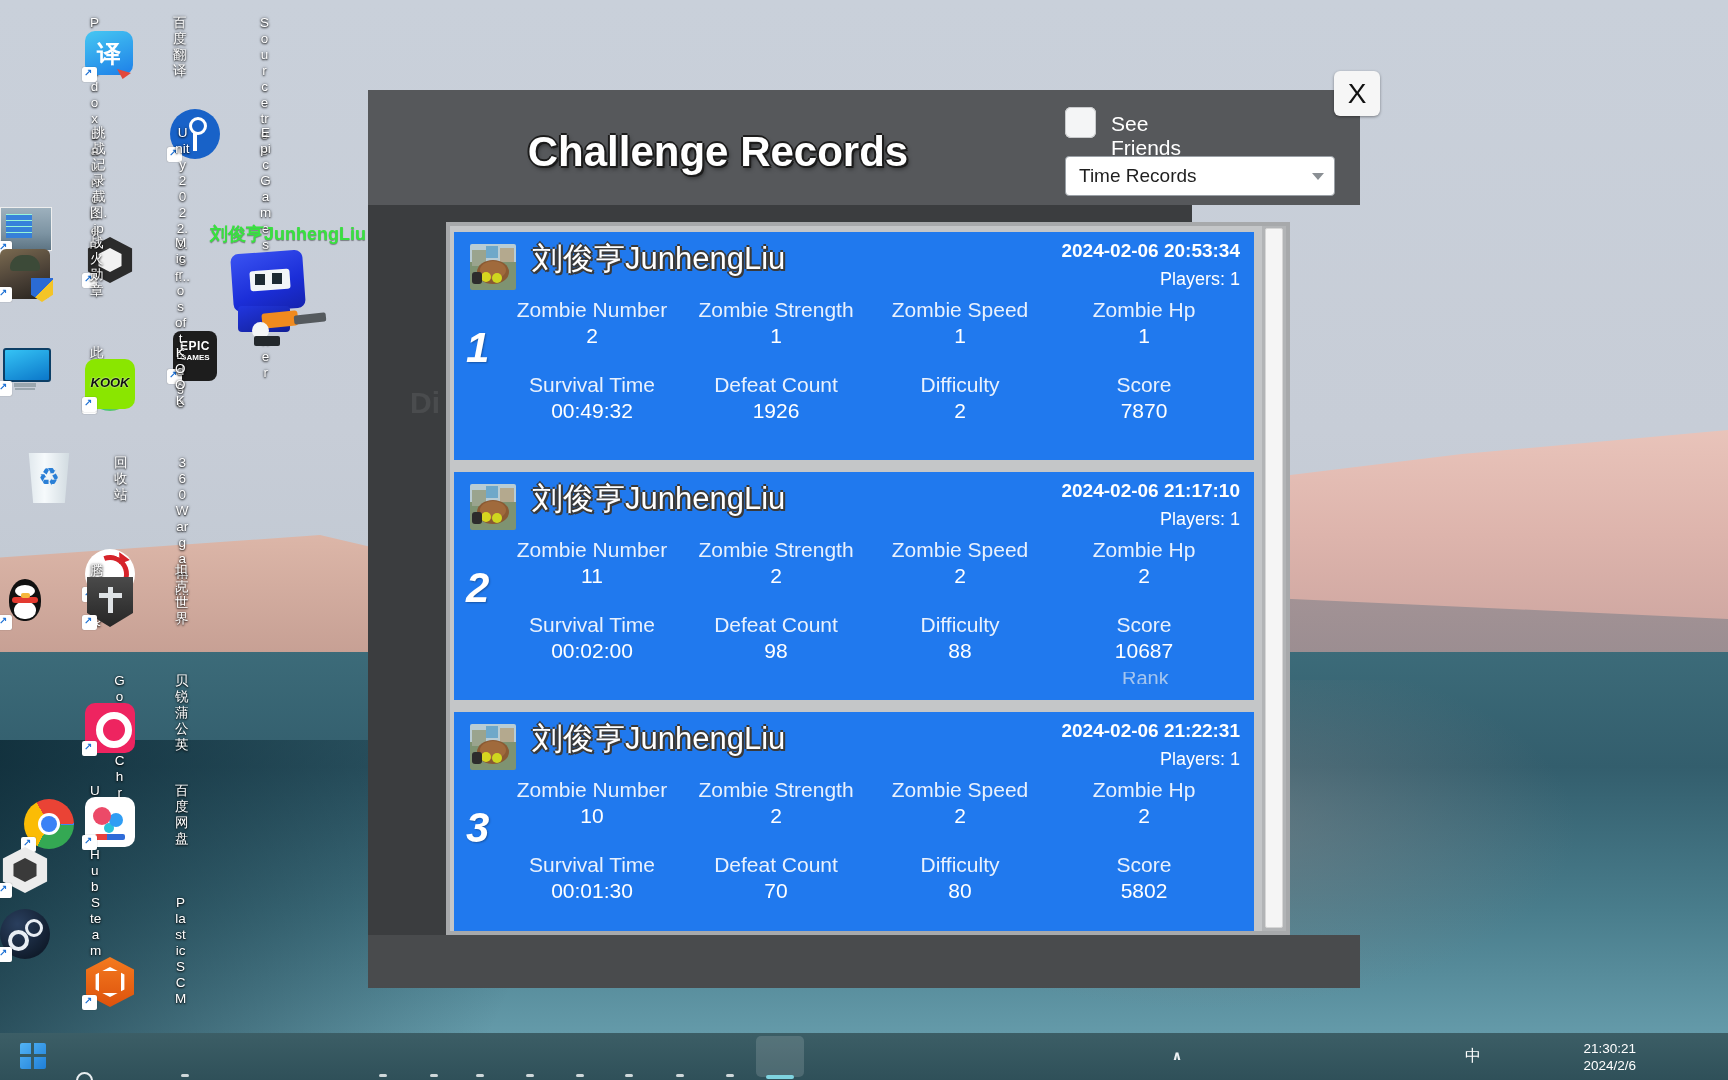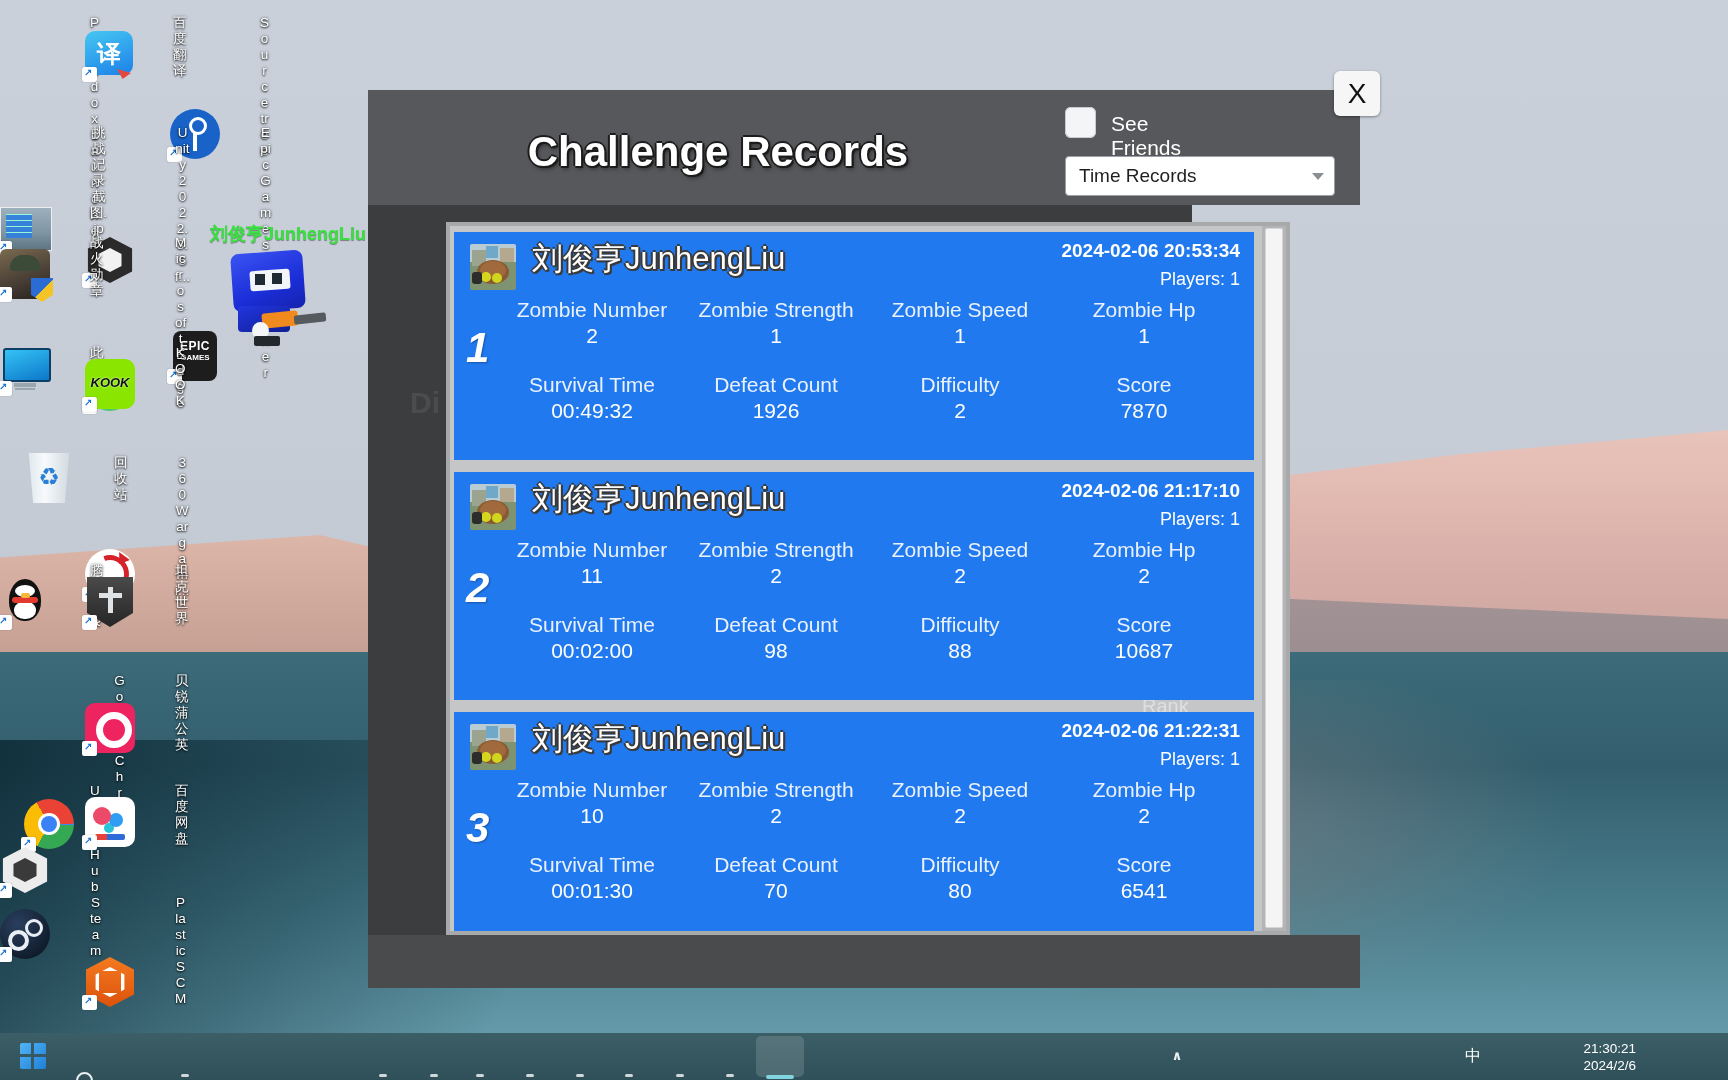--- a/index.html
+++ b/index.html
@@ -451,21 +451,21 @@
               <div class="sl">Difficulty</div>
               <div class="sv">88</div>
             </div>
           <div class="stat">
               <div class="sl">Score</div>
               <div class="sv">10687</div>
             </div>
         </div>
       </div>
 
-      <div class="gap-ghost" style="top:474px;margin-left:20px;">
+      <div class="gap-ghost" style="top:446px;">
         <span>Rank</span>
       </div>
 
       <div class="card" style="top:486px;">
         <div class="avatar">
           <svg width="46" height="46" viewBox="0 0 46 46">
               <rect width="46" height="20" fill="#b9ccd4"></rect>
               <rect y="18" width="46" height="28" fill="#7e9372"></rect>
               <rect x="2" y="6" width="14" height="16" fill="#9aa48e"></rect>
               <rect x="30" y="4" width="14" height="14" fill="#b4a98e"></rect>
@@ -505,21 +505,21 @@
           <div class="stat">
               <div class="sl">Defeat Count</div>
               <div class="sv">70</div>
             </div>
           <div class="stat">
               <div class="sl">Difficulty</div>
               <div class="sv">80</div>
             </div>
           <div class="stat">
               <div class="sl">Score</div>
-              <div class="sv">6541</div>
+              <div class="sv">5802</div>
             </div>
         </div>
       </div>
 
       <div class="scroll-track">
         <div class="scroll-thumb"></div>
       </div>
     </div>
 
   </div>

